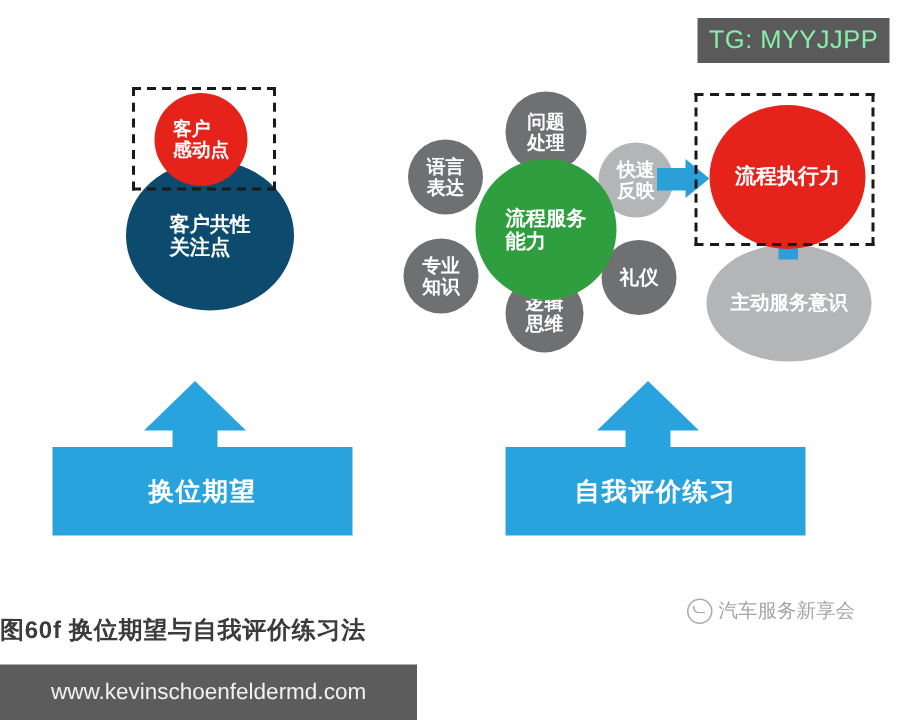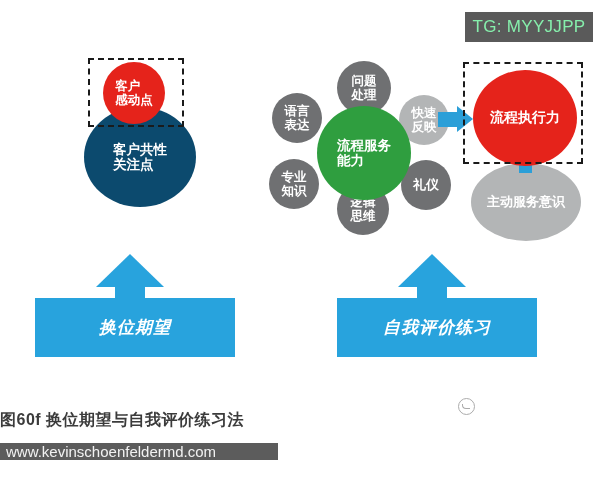--- a/index.html
+++ b/index.html
@@ -34,27 +34,27 @@
     justify-content: center;
     white-space: nowrap;
   }
 
   
   .url-bar {
     position: absolute;
     left: 0px;
     top: 443px;
     width: 278px;
-    height: 17px;
+    height: 37px;
     background: #5c5c5c;
     color: #f2f2f2;
     font-size: 15px;
     display: flex;
     align-items: center;
-    padding-left: 6px;
+    padding-left: 34px;
     box-sizing: border-box;
     white-space: nowrap;
   }
 
   
   .bubble {
     position: absolute;
     border-radius: 50%;
     display: flex;
     align-items: center;
@@ -80,21 +80,20 @@
   .cta-box {
     position: absolute;
     background: #28a3dd;
     display: flex;
     align-items: center;
     justify-content: center;
     color: #ffffff;
     font-weight: bold;
     font-size: 17px;
     letter-spacing: 1px;
-    font-style: italic;
   }
   .cta-arrow-head {
     position: absolute;
     width: 0;
     height: 0;
     border-left: 34px solid transparent;
     border-right: 34px solid transparent;
     border-bottom: 33px solid #28a3dd;
   }
   .cta-arrow-stem {
@@ -258,17 +257,18 @@
   <div class="cta-arrow-head" style="left:398px; top:254px;"></div>
   <div class="cta-arrow-stem" style="left:417px; top:285px; height:16px;"></div>
   <div class="cta-box" style="left:337px; top:298px; width:200px; height:59px;">
     <span>自我评价练习</span>
   </div>
 
   <div class="caption">图60f 换位期望与自我评价练习法</div>
 
   <div class="watermark">
     <div class="wm-logo"></div>
+    <div class="wm-text">汽车服务新享会</div>
   </div>
 
   <div class="url-bar">www.kevinschoenfeldermd.com</div>
 
 </div>
 
 </body></html>

